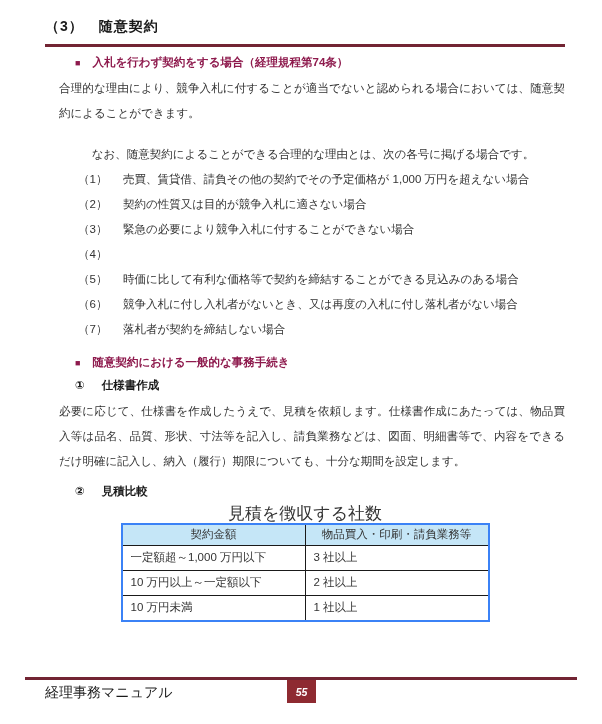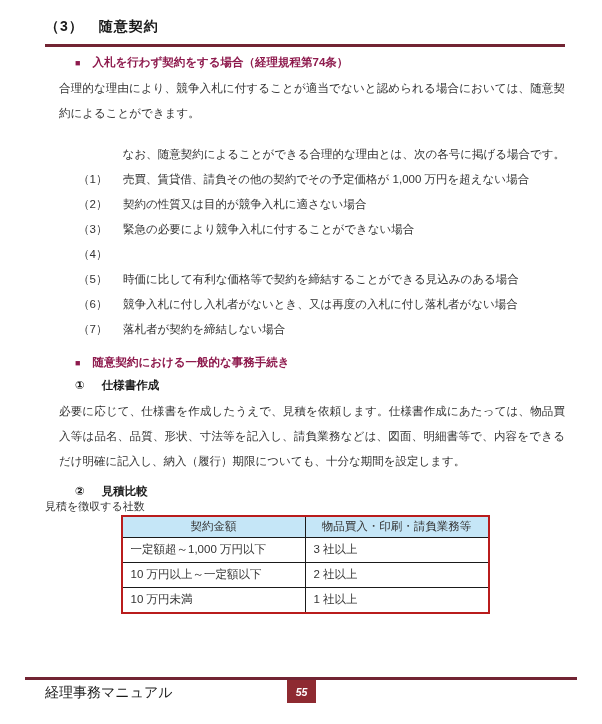--- a/index.html
+++ b/index.html
@@ -30,52 +30,52 @@
     font-weight:bold; font-size:11.5px; line-height:14px;
   }
   .sec-heading .bullet { font-size:9px; margin-right:12px; }
 
   .para {
     font-size:11.5px; line-height:25px;
     text-align:justify;
     margin:6px 0 0 14px;
     color:#333333;
   }
-  .para.indent { margin-left:16px; margin-top:16px; text-align:right; }
+  .para.indent { margin-left:16px; margin-top:16px; text-align:center; }
 
   .num-list { margin:0 0 0 33px; }
   .num-item { display:flex; font-size:11.5px; line-height:25px; }
   .num-item .num { width:45px; flex:0 0 45px; }
 
   .sub-heading {
     display:flex; align-items:baseline;
     margin:8px 0 0 30px;
     font-weight:bold; font-size:11.5px; line-height:15px; color:#1a1a1a;
   }
   .sub-heading .sub-num { margin-right:17px; }
 
   .sub-body { margin-top:4px; }
   .sub-body.tight { line-height:20px; margin-top:2px; }
 
   .tbl-caption {
-    text-align:left; font-size:11px; color:#333;
-    margin-top:0; line-height:14px;
+    text-align:center; font-size:17px; color:#333;
+    margin-top:8px; line-height:14px;
   }
   table.quote-table {
     border-collapse:collapse;
     margin:2px auto 0 auto;
     width:369px;
     font-size:11.5px; color:#333;
     table-layout:fixed;
   }
   table.quote-table th, table.quote-table td {
     border:1px solid #1a1a1a;
     height:24px; padding:0 8px;
   }
-  table.quote-table { border:2px solid #b91c1c; }
+  table.quote-table { border:2px solid #3b82f6; }
   table.quote-table th {
     background:var(--table_header_bg,#C5E6F7);
     font-weight:normal; text-align:center; height:20px;
   }
   table.quote-table td.c1 { text-align:left; width:156px; }
   table.quote-table td.c2 { width:213px; }
 
   .footer { position:absolute; left:25px; right:25px; top:677px; }
   .footer-rule { height:3px; background:var(--rule_color,#722433); }
   .footer-name {

